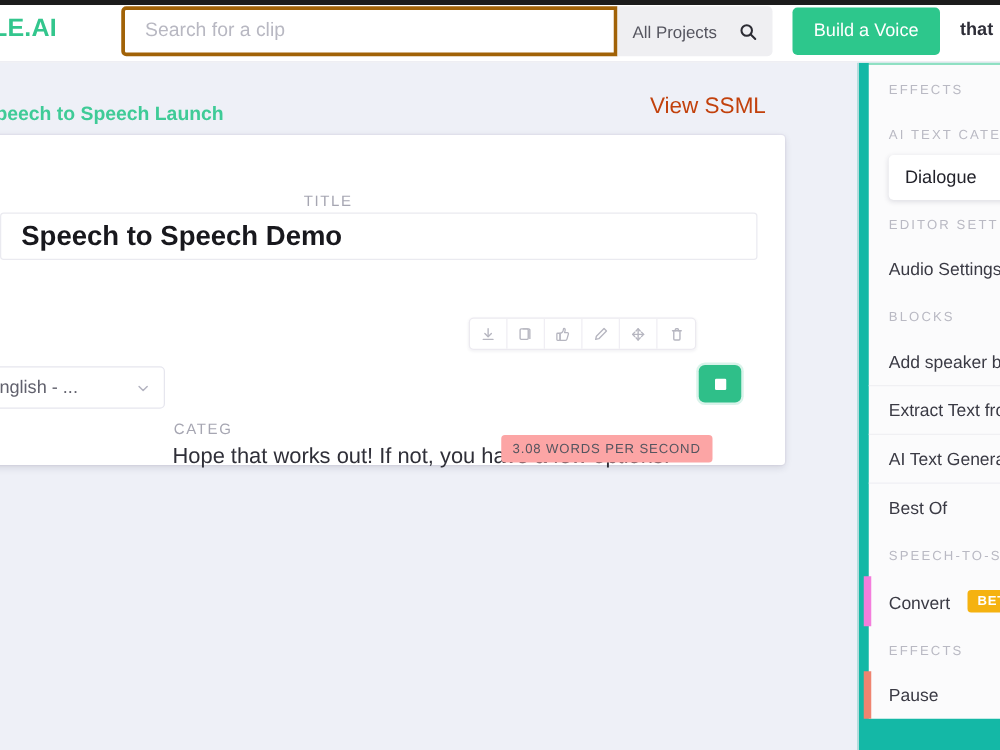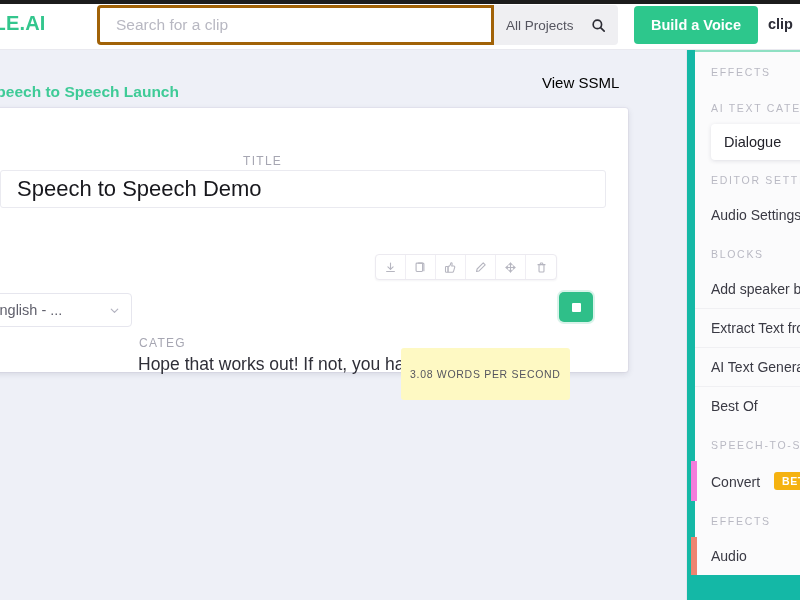--- a/index.html
+++ b/index.html
@@ -48,21 +48,21 @@
     display: flex; align-items: center; justify-content: space-between;
     padding: 0 12px 0 12px; cursor: pointer;
   }
   .proj-btn .plabel { font-size: 13.5px; color: #55555f; white-space: nowrap; }
   .proj-btn .sicon { color: #2c2c34; display: flex; }
   .build-btn {
     position: absolute; left: 634px; top: 6px;
     height: 38px; padding: 0 17px;
     background: #2dc78c; color: #fff; border: none; border-radius: 4px;
     font-family: "Liberation Sans", sans-serif;
-    font-size: 14.5px; font-weight: 700; cursor: pointer;
+    font-size: 14.5px; font-weight: 400; cursor: pointer;
     display: flex; align-items: center; white-space: nowrap;
   }
   .user-name {
     position: absolute; left: 768px; top: 16px;
     font-size: 14.5px; font-weight: 600; color: #2e2e38;
     white-space: nowrap;
   }
 
   
   .main {
@@ -72,22 +72,22 @@
   .crumb-row {
     position: absolute; top: 22px; left: 0; width: 686px; height: 40px;
     display: flex; align-items: center;
   }
   .crumb {
     position: absolute; left: -14px;
     font-size: 15.5px; font-weight: 700; color: #3fcb97;
     white-space: nowrap;
   }
   .view-ssml {
-    position: absolute; left: 542px; top: 2px;
-    font-size: 15px; color: #000000; cursor: pointer; white-space: nowrap;
+    position: absolute; left: 520px; top: 2px;
+    font-size: 18px; color: #c2410c; cursor: pointer; white-space: nowrap;
   }
 
   
   .clip-card {
     position: absolute; top: 58px; left: -10px;
     width: 638px; height: 264px;
     background: #ffffff;
     border-radius: 3px;
     box-shadow: 0 2px 6px rgba(40,40,70,.13), 0 0 0 1px rgba(230,230,240,.9);
   }
@@ -99,21 +99,21 @@
     position: absolute; top: 46px; left: 253px;
   }
   .title-input-wrap {
     position: absolute; top: 62px; left: 10px; width: 606px; height: 38px;
     border: 1px solid #eaeaf0; border-radius: 3px; background: #fff;
     display: flex; align-items: center;
   }
   .title-input {
     border: none; outline: none; background: transparent; width: 100%;
     font-family: "Liberation Sans", sans-serif;
-    font-size: 22px; font-weight: 400; color: #18181d;
+    font-size: 22px; font-weight: 700; color: #18181d;
     padding: 0 16px;
   }
 
   
   .icon-toolbar {
     position: absolute; top: 146px; left: 385px;
     height: 26px;
     background: #fff; border: 1px solid #eceaf0; border-radius: 4px;
     display: flex; align-items: stretch;
     box-shadow: 0 1px 2px rgba(40,40,70,.05);
@@ -149,21 +149,21 @@
     position: absolute; top: 184px; left: 569px;
     width: 34px; height: 30px; border-radius: 5px;
     background: #2fbf89; border: none; cursor: pointer;
     display: flex; align-items: center; justify-content: center;
     box-shadow: 0 0 0 2px rgba(47,191,137,.18);
   }
   .stop-btn .sq { width: 9px; height: 9px; background: #fff; border-radius: 1px; }
 
   .wps-badge {
     position: absolute; top: 240px; left: 411px;
-    padding: 20px 9px; background: #fef9c3; border-radius: 3px;
+    padding: 5px 9px; background: #fca5a5; border-radius: 3px;
     font-size: 10.5px; letter-spacing: .7px; color: #55555f; font-weight: 500;
     white-space: nowrap;
   }
 
   
   .sidebar {
     position: absolute; top: 50px; left: 686px; width: 114px; height: 550px;
     background: #14b8a6;
     border-left: 1px solid #e6e6ec;
     overflow: hidden;
@@ -224,21 +224,21 @@
       <span class="sicon">
         <svg width="15" height="15" viewBox="0 0 20 20" fill="none" stroke="currentColor" stroke-width="2.2" stroke-linecap="round">
           <circle cx="8.5" cy="8.5" r="5.6"></circle>
           <line x1="12.8" y1="12.8" x2="17.6" y2="17.6"></line>
         </svg>
       </span>
     </div>
 
     <button class="build-btn">Build a Voice</button>
 
-    <div class="user-name">clip</div>
+    <div class="user-name">that</div>
   </div>
 
   <div class="main">
 
     <div class="crumb-row">
       <div class="crumb">Speech to Speech Launch</div>
       <div class="view-ssml">View SSML</div>
     </div>
 
     <div class="clip-card">
@@ -339,18 +339,18 @@
         </div>
         <div class="sb-section">SPEECH-TO-S</div>
         <div class="sb-row noborder">
           <span class="sb-accent" style="background: rgb(244, 125, 220);"></span>
           <span>Convert</span>
           <span class="sb-badge" style="background: rgb(245, 178, 16);">BET</span>
         </div>
         <div class="sb-section">EFFECTS</div>
         <div class="sb-row noborder">
           <span class="sb-accent" style="background: rgb(239, 132, 112);"></span>
-          <span>Audio</span>
+          <span>Pause</span>
         </div>
       </div>
   </div>
 
 </div>
 
 </body></html>

